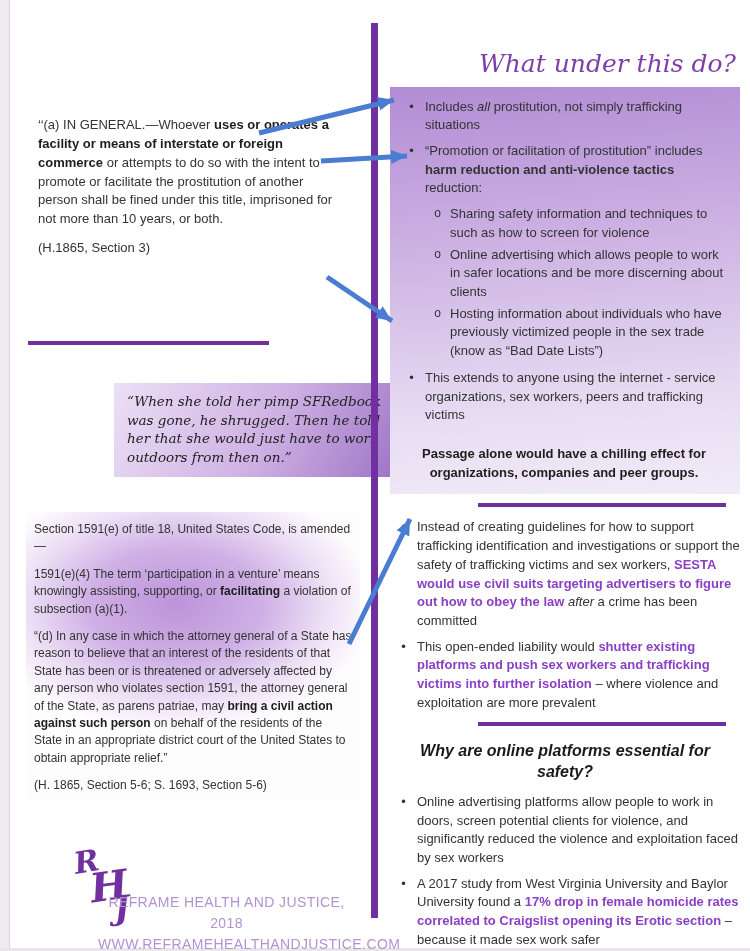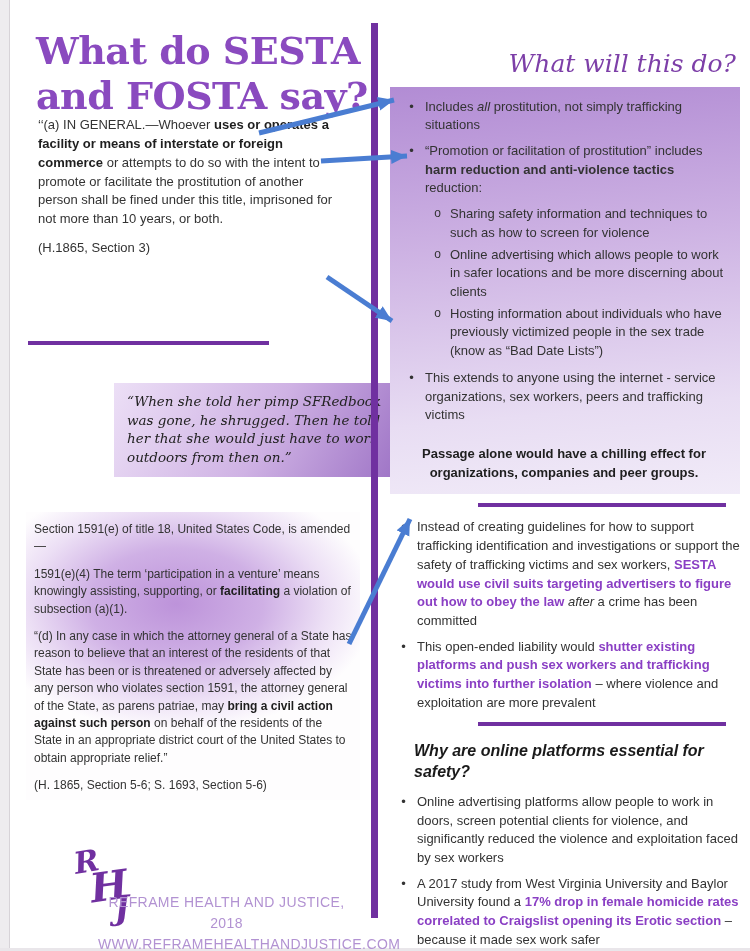--- a/index.html
+++ b/index.html
@@ -63,33 +63,32 @@
   .bullet.sub .mk { flex:0 0 25px; font-size:12px; }
   .btext { flex:1; }
 
   .passage { text-align:center; font-weight:700; margin:20px 8px 0 8px; color:#1e1e1e; }
 
   .divider { width:248px; height:4px; background:#7030a0; margin:9px 0 11px 88px; }
 
   .purple { color:#8a3fc4; font-weight:700; }
   .it { font-style:italic; }
 
-  .why { font-weight:700; font-style:italic; font-size:16px;
+  .why { text-align:center; font-weight:700; font-style:italic; font-size:16px;
     line-height:1.32; margin:14px 24px 11px 24px; color:#1a1a1a; }
 
   .arrows { position:absolute; left:0; top:0; width:750px; height:951px; z-index:5; pointer-events:none; }
 </style>
 </head>
 <body>
 
 <div class="page">
   <div class="left-edge"></div>
   <div class="bottom-edge"></div>
 
-  <h1 class="title"><span>What do SESTA</span><br><span>and FOSTA say?</span></h1>
 
   <div class="left-body">
     <p><span>‘‘(a) IN GENERAL.—Whoever </span><b>uses or operates a facility or means of interstate or foreign commerce</b><span> or attempts to do so with the intent to promote or facilitate the prostitution of another person shall be fined under this title, imprisoned for not more than 10 years, or both.</span></p>
     <p>(H.1865, Section 3)</p>
   </div>
 
   <div class="rule1"></div>
 
   <div class="quote-box">“When she told her pimp SFRedbook was gone, he shrugged. Then he told her that she would just have to work outdoors from then on.”</div>
 
@@ -107,21 +106,21 @@
   </div>
 
   <div class="footer">
     <div>REFRAME HEALTH AND JUSTICE, 2018</div>
     <div>WWW.REFRAMEHEALTHANDJUSTICE.COM</div>
   </div>
 
   <div class="vbar"></div>
 
   <div class="right-col">
-    <div class="right-header">What will this do?</div>
+    <div class="right-header">What under this do?</div>
 
     <div class="box1">
       <div class="bullet">
         <span class="mk">•</span>
         <div class="btext"><span>Includes </span><span class="it">all</span><span> prostitution, not simply trafficking situations</span></div>
       </div>
       <div class="bullet">
         <span class="mk">•</span>
         <div class="btext"><span>“Promotion or facilitation of prostitution” includes </span><b>harm reduction and anti-violence tactics</b><span> reduction:</span></div>
       </div>

